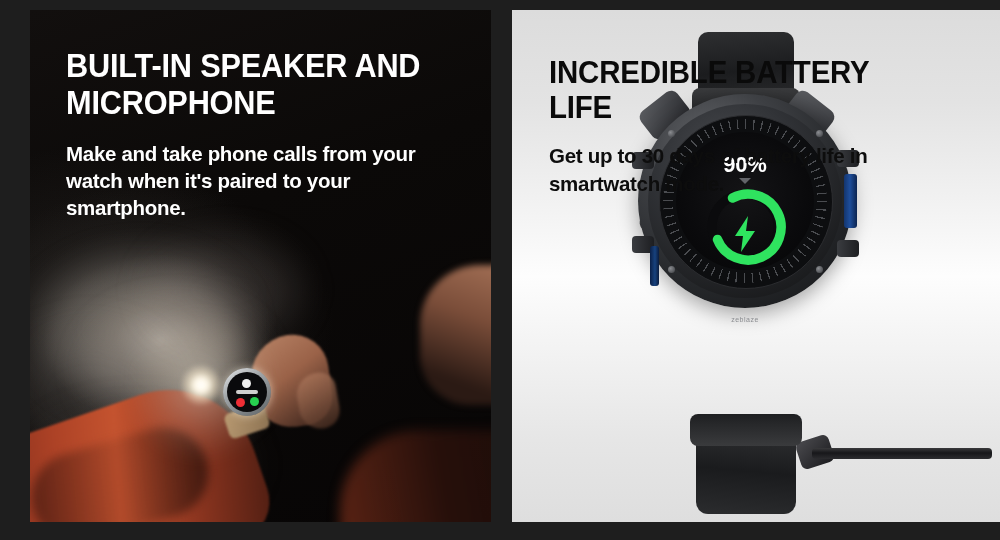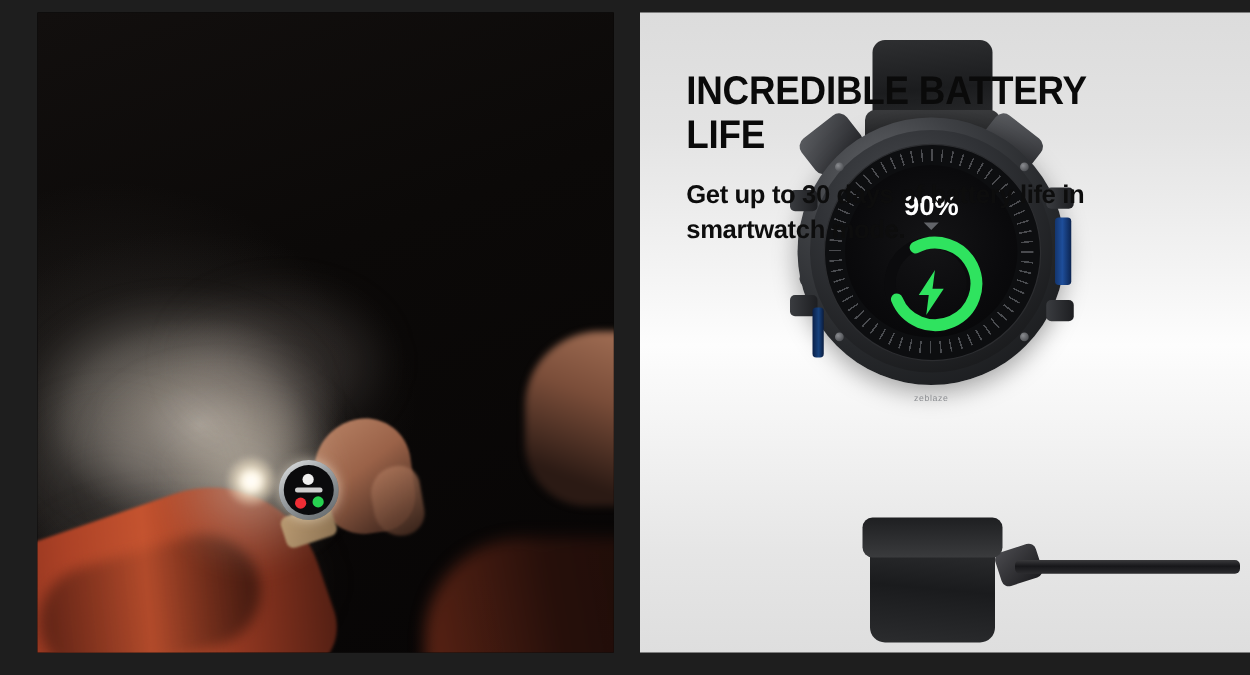--- a/index.html
+++ b/index.html
@@ -457,20 +457,24 @@
       <div class="watch-small">
         <div class="watch-small-face">
           <div class="ws-avatar"></div>
           <div class="ws-name"></div>
           <div class="ws-decline"></div>
           <div class="ws-accept"></div>
         </div>
       </div>
     </div>
 
+    <div class="left-text">
+      <h1 class="headline-left">BUILT-IN SPEAKER AND MICROPHONE</h1>
+      <p class="sub-left">Make and take phone calls from your watch when it's paired to your smartphone.</p>
+    </div>
   </div>
 
   <div class="panel-right">
 
     <div class="right-text">
       <h1 class="headline-right">INCREDIBLE BATTERY LIFE</h1>
       <p class="sub-right">Get up to 30 days of battery life in smartwatch mode.</p>
     </div>
 
     <div class="cable-tip"></div>

